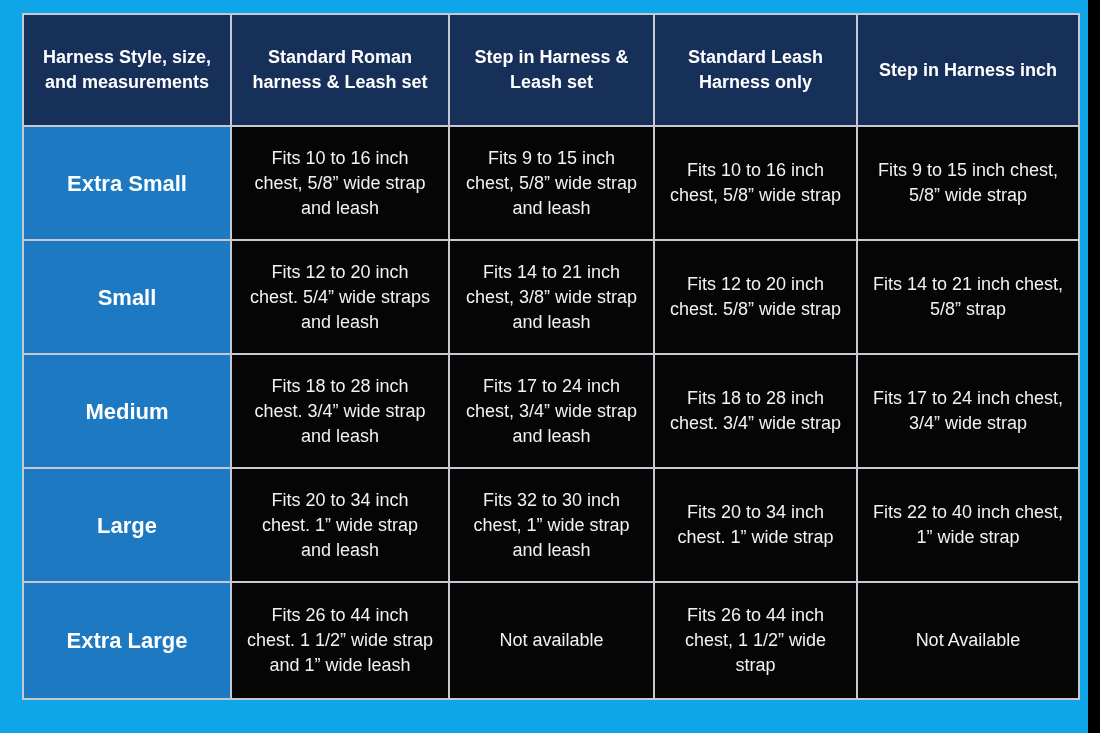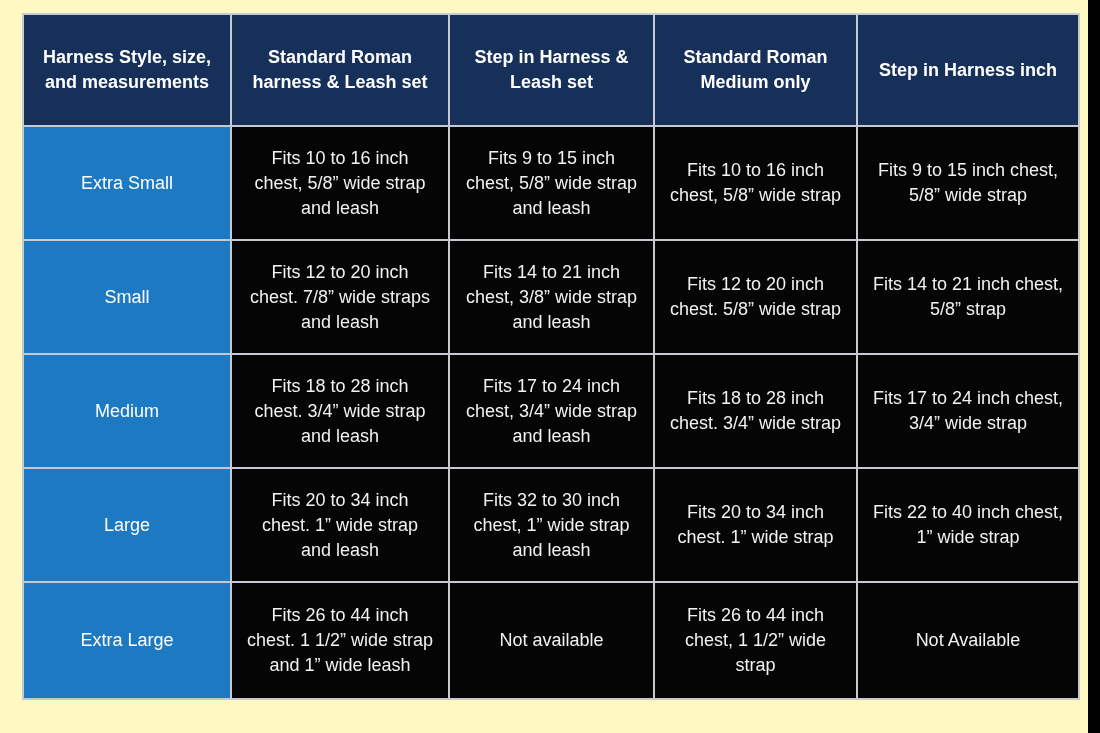--- a/index.html
+++ b/index.html
@@ -9,21 +9,21 @@
     width: 1100px;
     height: 733px;
     background: #000000;
     font-family: "Liberation Sans", sans-serif;
     overflow: hidden;
   }
   .stage {
     position: relative;
     width: 1088px;
     height: 733px;
-    background: #fef9c3;
+    background: #0ea5e9;
   }
   table.sizing {
     position: absolute;
     left: 22px;
     top: 13px;
     width: 1056px;
     border-collapse: collapse;
     table-layout: fixed;
   }
   table.sizing td, table.sizing th {
@@ -36,22 +36,22 @@
     height: 112px;
     background: #17305a;
     color: #ffffff;
     font-size: 18px;
     font-weight: bold;
     line-height: 25px;
   }
   td.size-cell {
     background: #1d79c1;
     color: #ffffff;
-    font-size: 18px;
-    font-weight: normal;
+    font-size: 22px;
+    font-weight: bold;
     line-height: 25px;
   }
   td.data-cell {
     background: #050505;
     color: #f2f2f2;
     font-size: 18px;
     font-weight: normal;
     line-height: 25px;
   }
   tr.body-row { height: 114px; }
@@ -67,35 +67,35 @@
       <col style="width:218px">
       <col style="width:205px">
       <col style="width:203px">
       <col style="width:222px">
     </colgroup>
     <tbody>
       <tr class="header-row">
         <th>Harness Style, size, and measurements</th>
         <th>Standard Roman harness &amp; Leash set</th>
         <th>Step in Harness &amp; Leash set</th>
-        <th>Standard Roman Medium only</th>
+        <th>Standard Leash Harness only</th>
         <th>Step in Harness inch</th>
       </tr>
 
       <tr class="body-row">
         <td class="size-cell">Extra Small</td>
         <td class="data-cell">Fits 10 to 16 inch chest, 5/8” wide strap and leash</td>
         <td class="data-cell">Fits 9 to 15 inch chest, 5/8” wide strap and leash</td>
         <td class="data-cell">Fits 10 to 16 inch chest, 5/8” wide strap</td>
         <td class="data-cell">Fits 9 to 15 inch chest, 5/8” wide strap</td>
       </tr>
 
       <tr class="body-row">
         <td class="size-cell">Small</td>
-        <td class="data-cell">Fits 12 to 20 inch chest. 7/8” wide straps and leash</td>
+        <td class="data-cell">Fits 12 to 20 inch chest. 5/4” wide straps and leash</td>
         <td class="data-cell">Fits 14 to 21 inch chest, 3/8” wide strap and leash</td>
         <td class="data-cell">Fits 12 to 20 inch chest. 5/8” wide strap</td>
         <td class="data-cell">Fits 14 to 21 inch chest, 5/8” strap</td>
       </tr>
 
       <tr class="body-row">
         <td class="size-cell">Medium</td>
         <td class="data-cell">Fits 18 to 28 inch chest. 3/4” wide strap and leash</td>
         <td class="data-cell">Fits 17 to 24 inch chest, 3/4” wide strap and leash</td>
         <td class="data-cell">Fits 18 to 28 inch chest. 3/4” wide strap</td>

